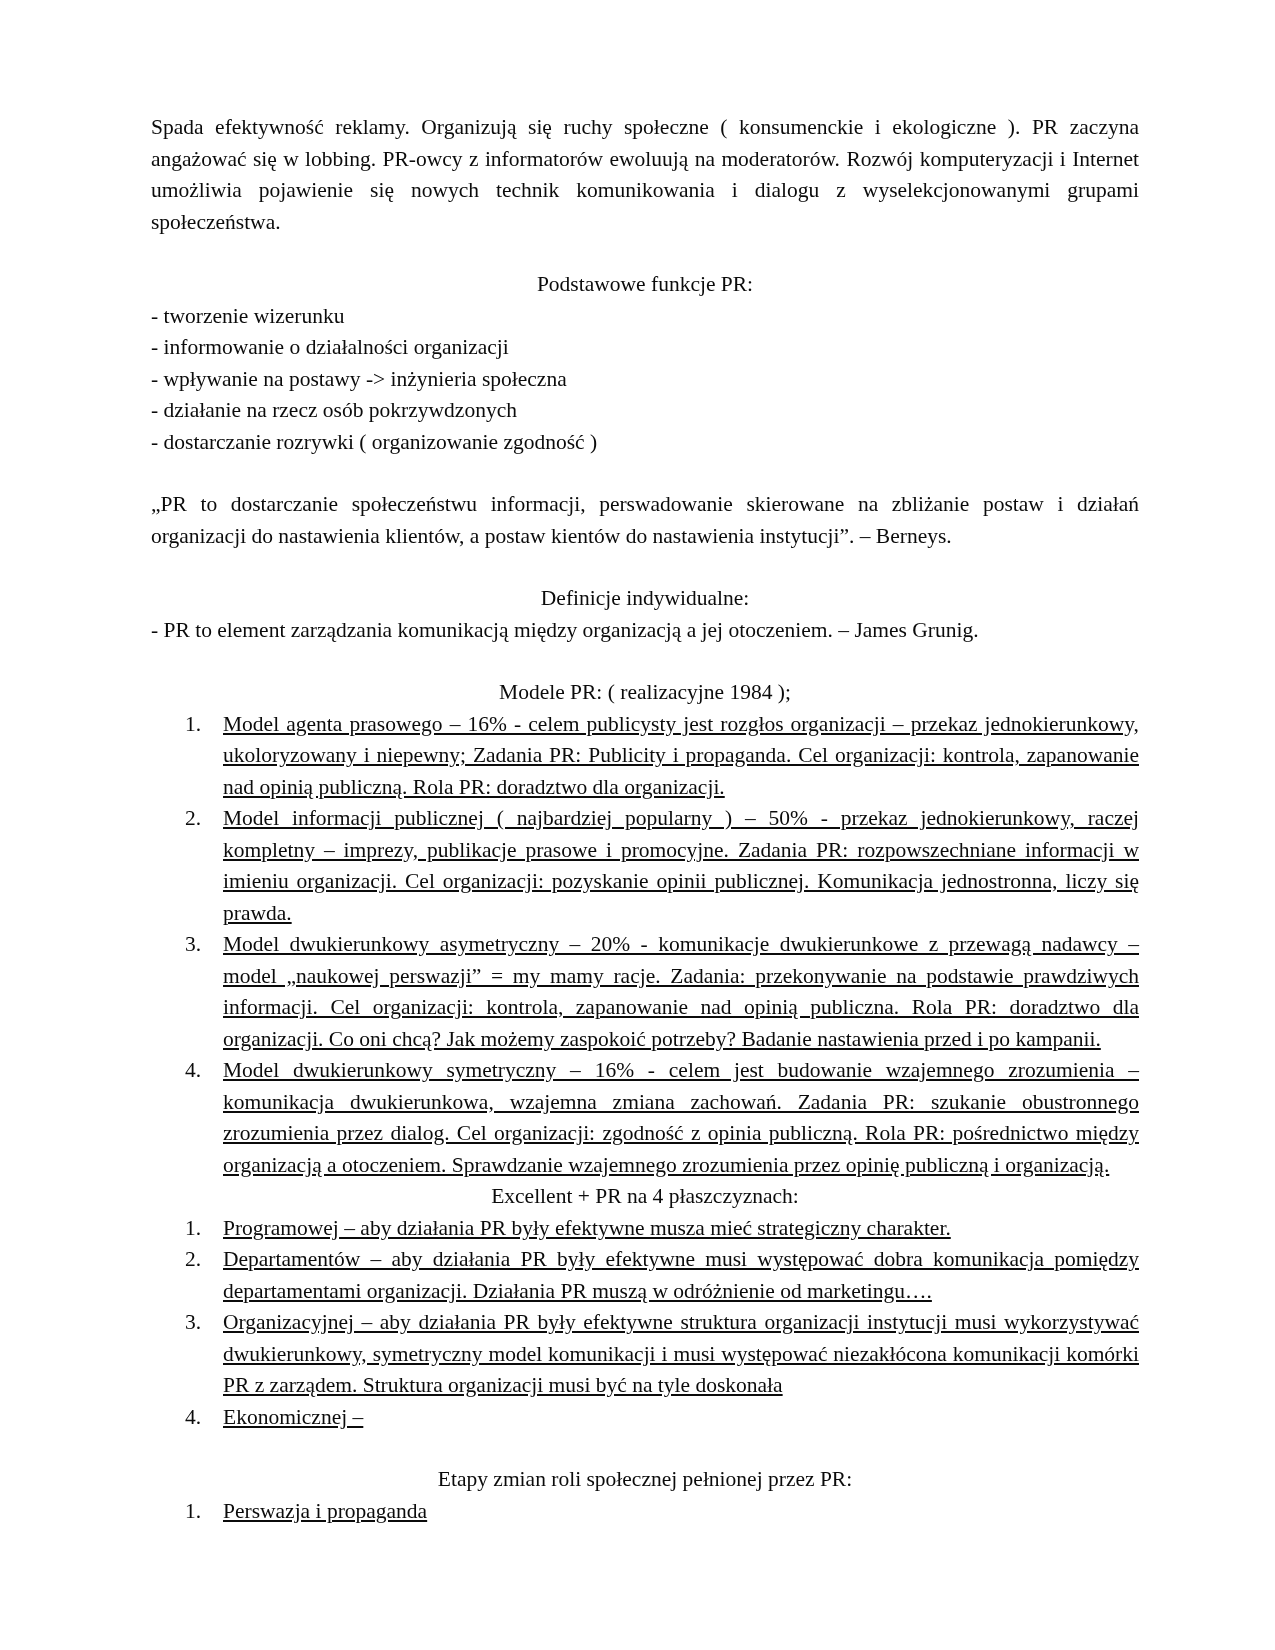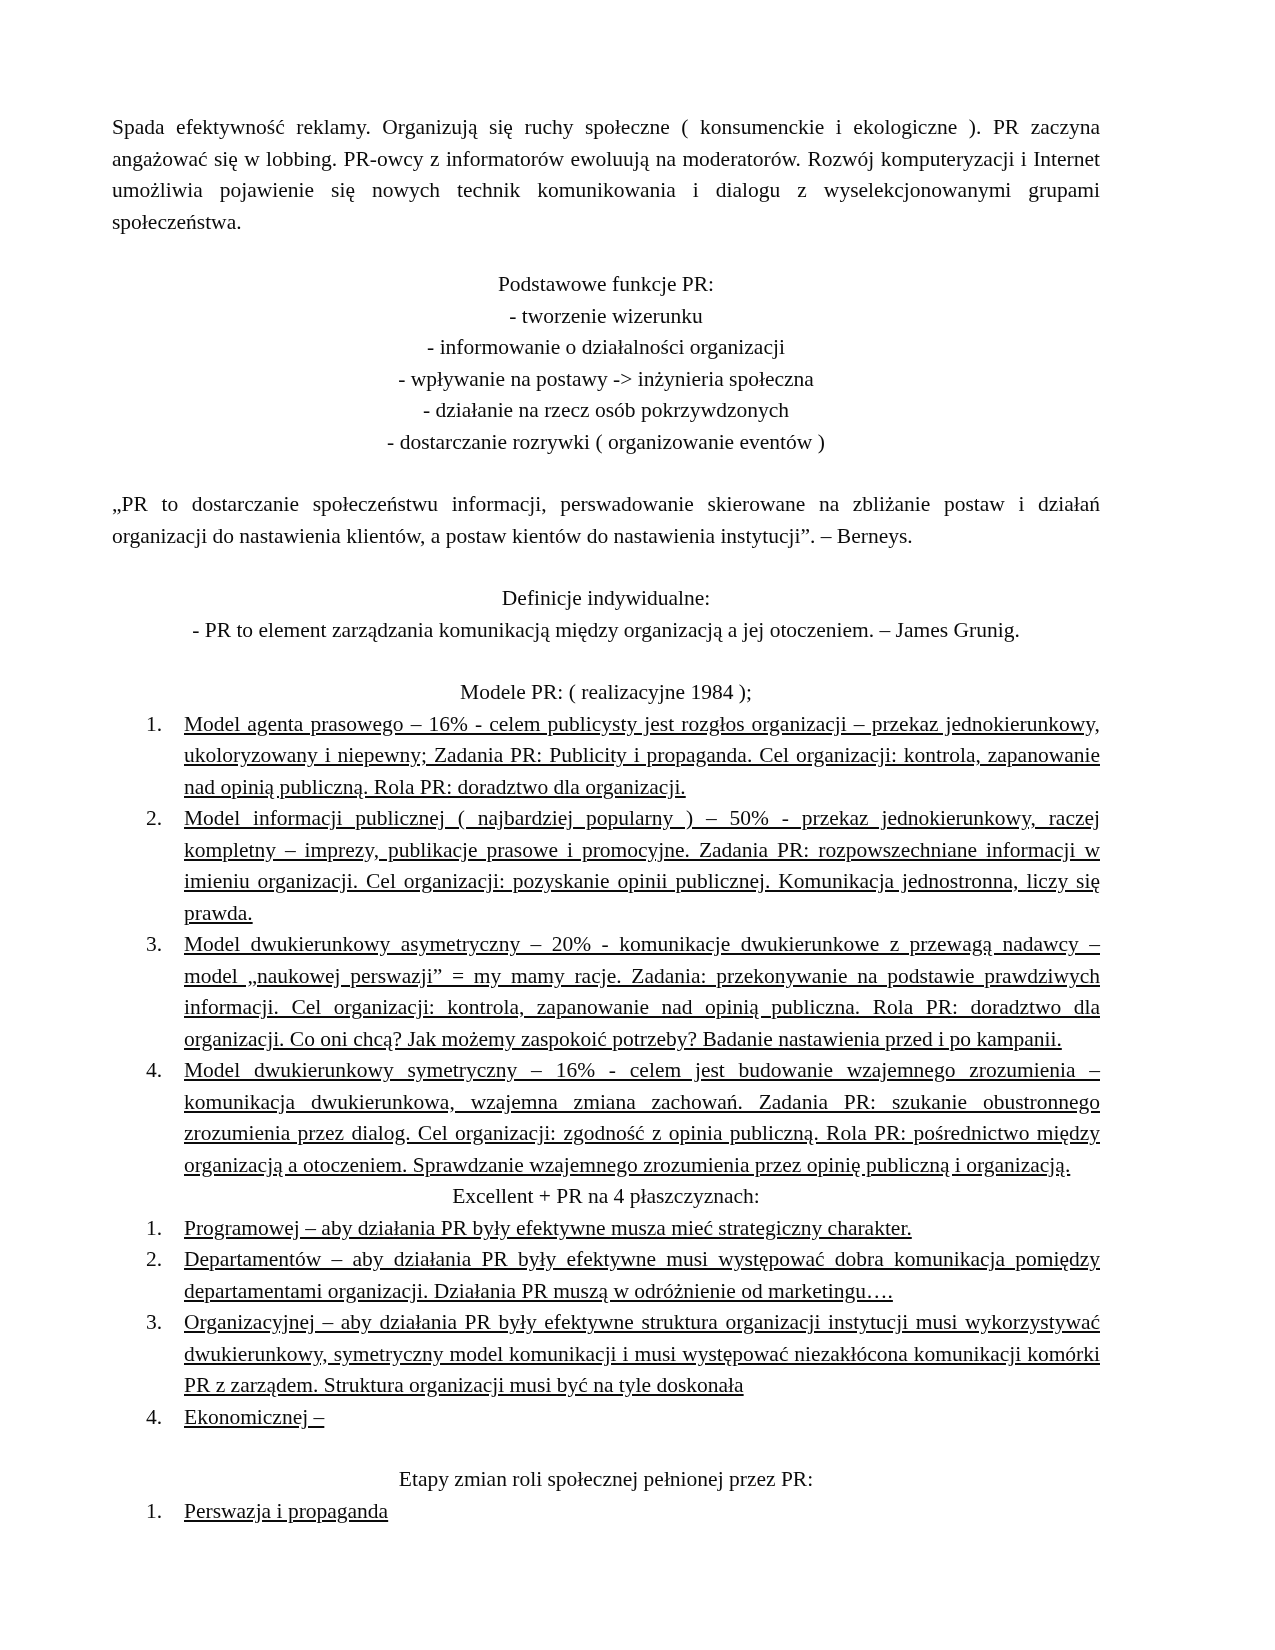--- a/index.html
+++ b/index.html
@@ -20,40 +20,41 @@
     width: 1275px;
     height: 1650px;
     box-sizing: border-box;
     padding: 112px 175px 0 112px;
     background: #fff;
   }
   .doc {
     width: 988px;
     font-size: 21.5px;
     line-height: 31.5px;
+    margin-left: 39px;
   }
   p.para {
     margin: 0;
     text-align: justify;
     text-justify: inter-word;
     hyphens: none;
   }
   p.para.left {
     text-align: center;
   }
   .gap-lg { height: 31px; }
 
   ul.dashlist {
     list-style: none;
     margin: 0;
     padding: 0;
   }
   ul.dashlist li {
     margin: 0;
-    text-align: center;
+    text-align: left;
     white-space: nowrap;
   }
 
   ol.numlist {
     list-style: none;
     margin: 0;
     padding: 0;
     counter-reset: numitem;
   }
   ol.numlist > li {
@@ -88,21 +89,21 @@
 
     <div class="gap-lg"></div>
 
     <p class="para left">Podstawowe funkcje PR:</p>
 
     <ul class="dashlist">
       <li>- tworzenie wizerunku</li>
       <li>- informowanie o działalności organizacji</li>
       <li>- wpływanie na postawy -&gt; inżynieria społeczna</li>
       <li>- działanie na rzecz osób pokrzywdzonych</li>
-      <li>- dostarczanie rozrywki ( organizowanie eventów )</li>
+      <li>- dostarczanie rozrywki ( organizowanie zgodność )</li>
     </ul>
 
     <div class="gap-lg"></div>
 
     <p class="para">„PR to dostarczanie społeczeństwu informacji, perswadowanie skierowane na zbliżanie postaw i działań organizacji do nastawienia klientów, a postaw kientów do nastawienia instytucji”. – Berneys.</p>
 
     <div class="gap-lg"></div>
 
     <p class="para left">Definicje indywidualne:</p>
     <ul class="dashlist">

